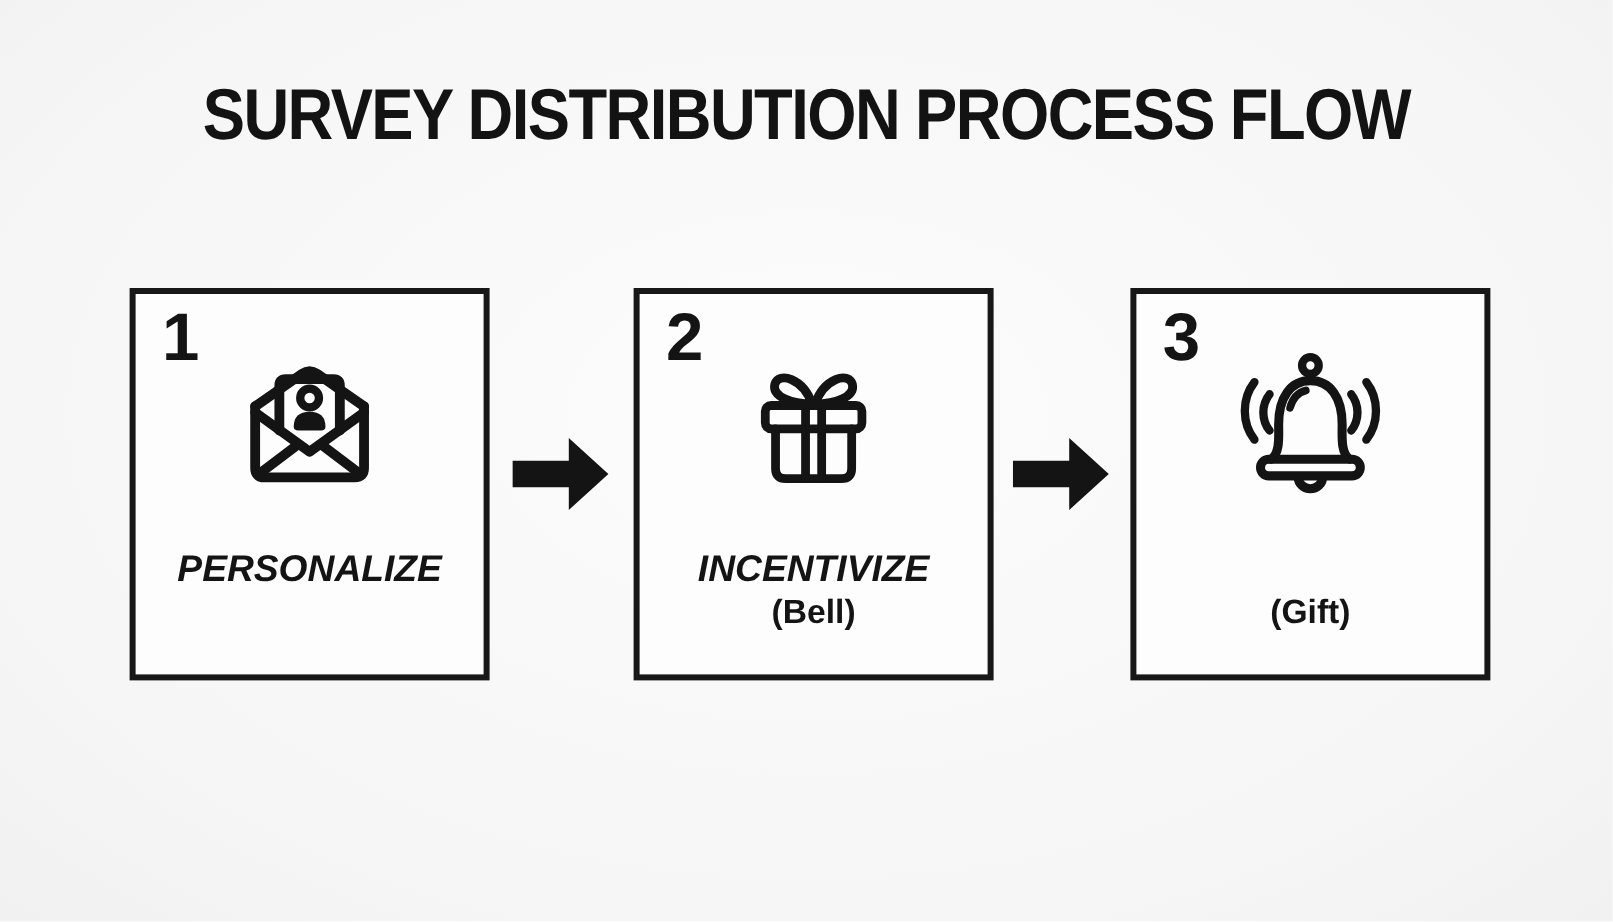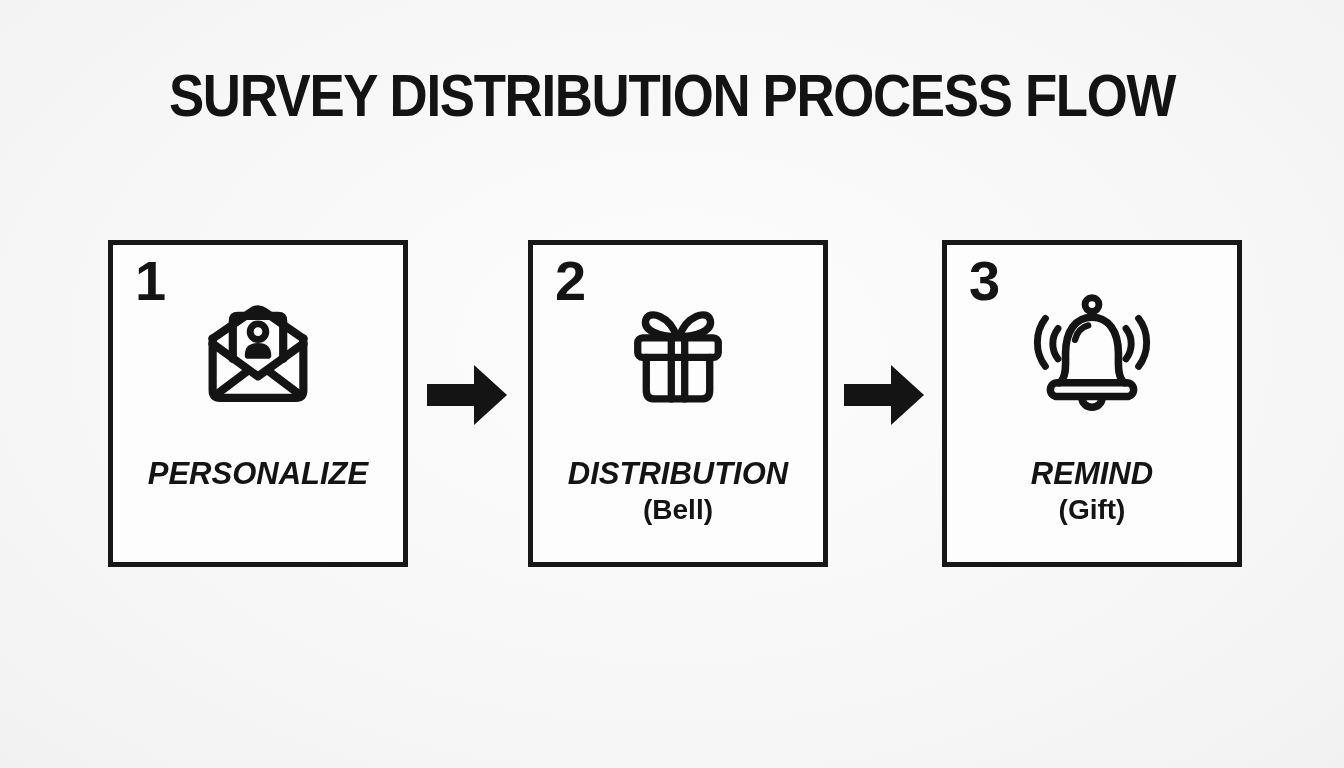--- a/index.html
+++ b/index.html
@@ -137,21 +137,21 @@
       <div class="icon-wrap">
         <svg width="122" height="122" viewBox="0 0 100 100">
           <path class="ink-stroke" stroke-width="6" d="M49,35 C43,17.5 26,12.5 23.5,21.5 C21.5,30 35,35 49,35 Z"></path>
           <path class="ink-stroke" stroke-width="6" d="M51,35 C57,17.5 74,12.5 76.5,21.5 C78.5,30 65,35 51,35 Z"></path>
           <rect class="ink-stroke" stroke-width="6" x="17" y="36" width="66" height="16" rx="4"></rect>
           <path class="ink-stroke" stroke-width="6" d="M24,52 V79 Q24,86 31,86 H69 Q76,86 76,79 V52"></path>
           <path class="ink-stroke" stroke-width="6" d="M44.5,36 V86"></path>
           <path class="ink-stroke" stroke-width="6" d="M55.5,36 V86"></path>
         </svg>
       </div>
-      <div class="label">DISTRIBUTION</div>
+      <div class="label">INCENTIVIZE</div>
       <div class="sublabel">(Bell)</div>
     </section>
 
     <div class="gap gap-2">
       <svg class="arrow-svg" width="82" height="64" viewBox="0 0 82 64">
         <polygon points="0,21 47,21 47,2 80,32 47,62 47,43 0,43" fill="#141414"></polygon>
       </svg>
     </div>
 
     <section class="box">
@@ -162,18 +162,17 @@
           <path class="ink-stroke" stroke-width="6" d="M24,72 C30,68 29,57 29,49 C29,31 37,20 50,20 C63,20 71,31 71,49 C71,57 70,68 76,72"></path>
           <rect class="ink-stroke" stroke-width="6" x="17" y="72" width="66" height="11" rx="5.5"></rect>
           <path class="ink-stroke" stroke-width="6" d="M42,84 A8,7.5 0 0 0 58,84"></path>
           <path class="ink-stroke" stroke-width="5" d="M36.5,38 Q39,28.5 47,26.5"></path>
           <path class="ink-stroke" stroke-width="5.5" d="M13,21 C4.5,32 4.5,48 13,59"></path>
           <path class="ink-stroke" stroke-width="5.5" d="M23,29 C17.5,36 17.5,46 23,53"></path>
           <path class="ink-stroke" stroke-width="5.5" d="M87,21 C95.5,32 95.5,48 87,59"></path>
           <path class="ink-stroke" stroke-width="5.5" d="M77,29 C82.5,36 82.5,46 77,53"></path>
         </svg>
       </div>
-      <div class="label">REMIND</div>
       <div class="sublabel">(Gift)</div>
     </section>
 
   </div>
 </div>
 
 </body></html>

